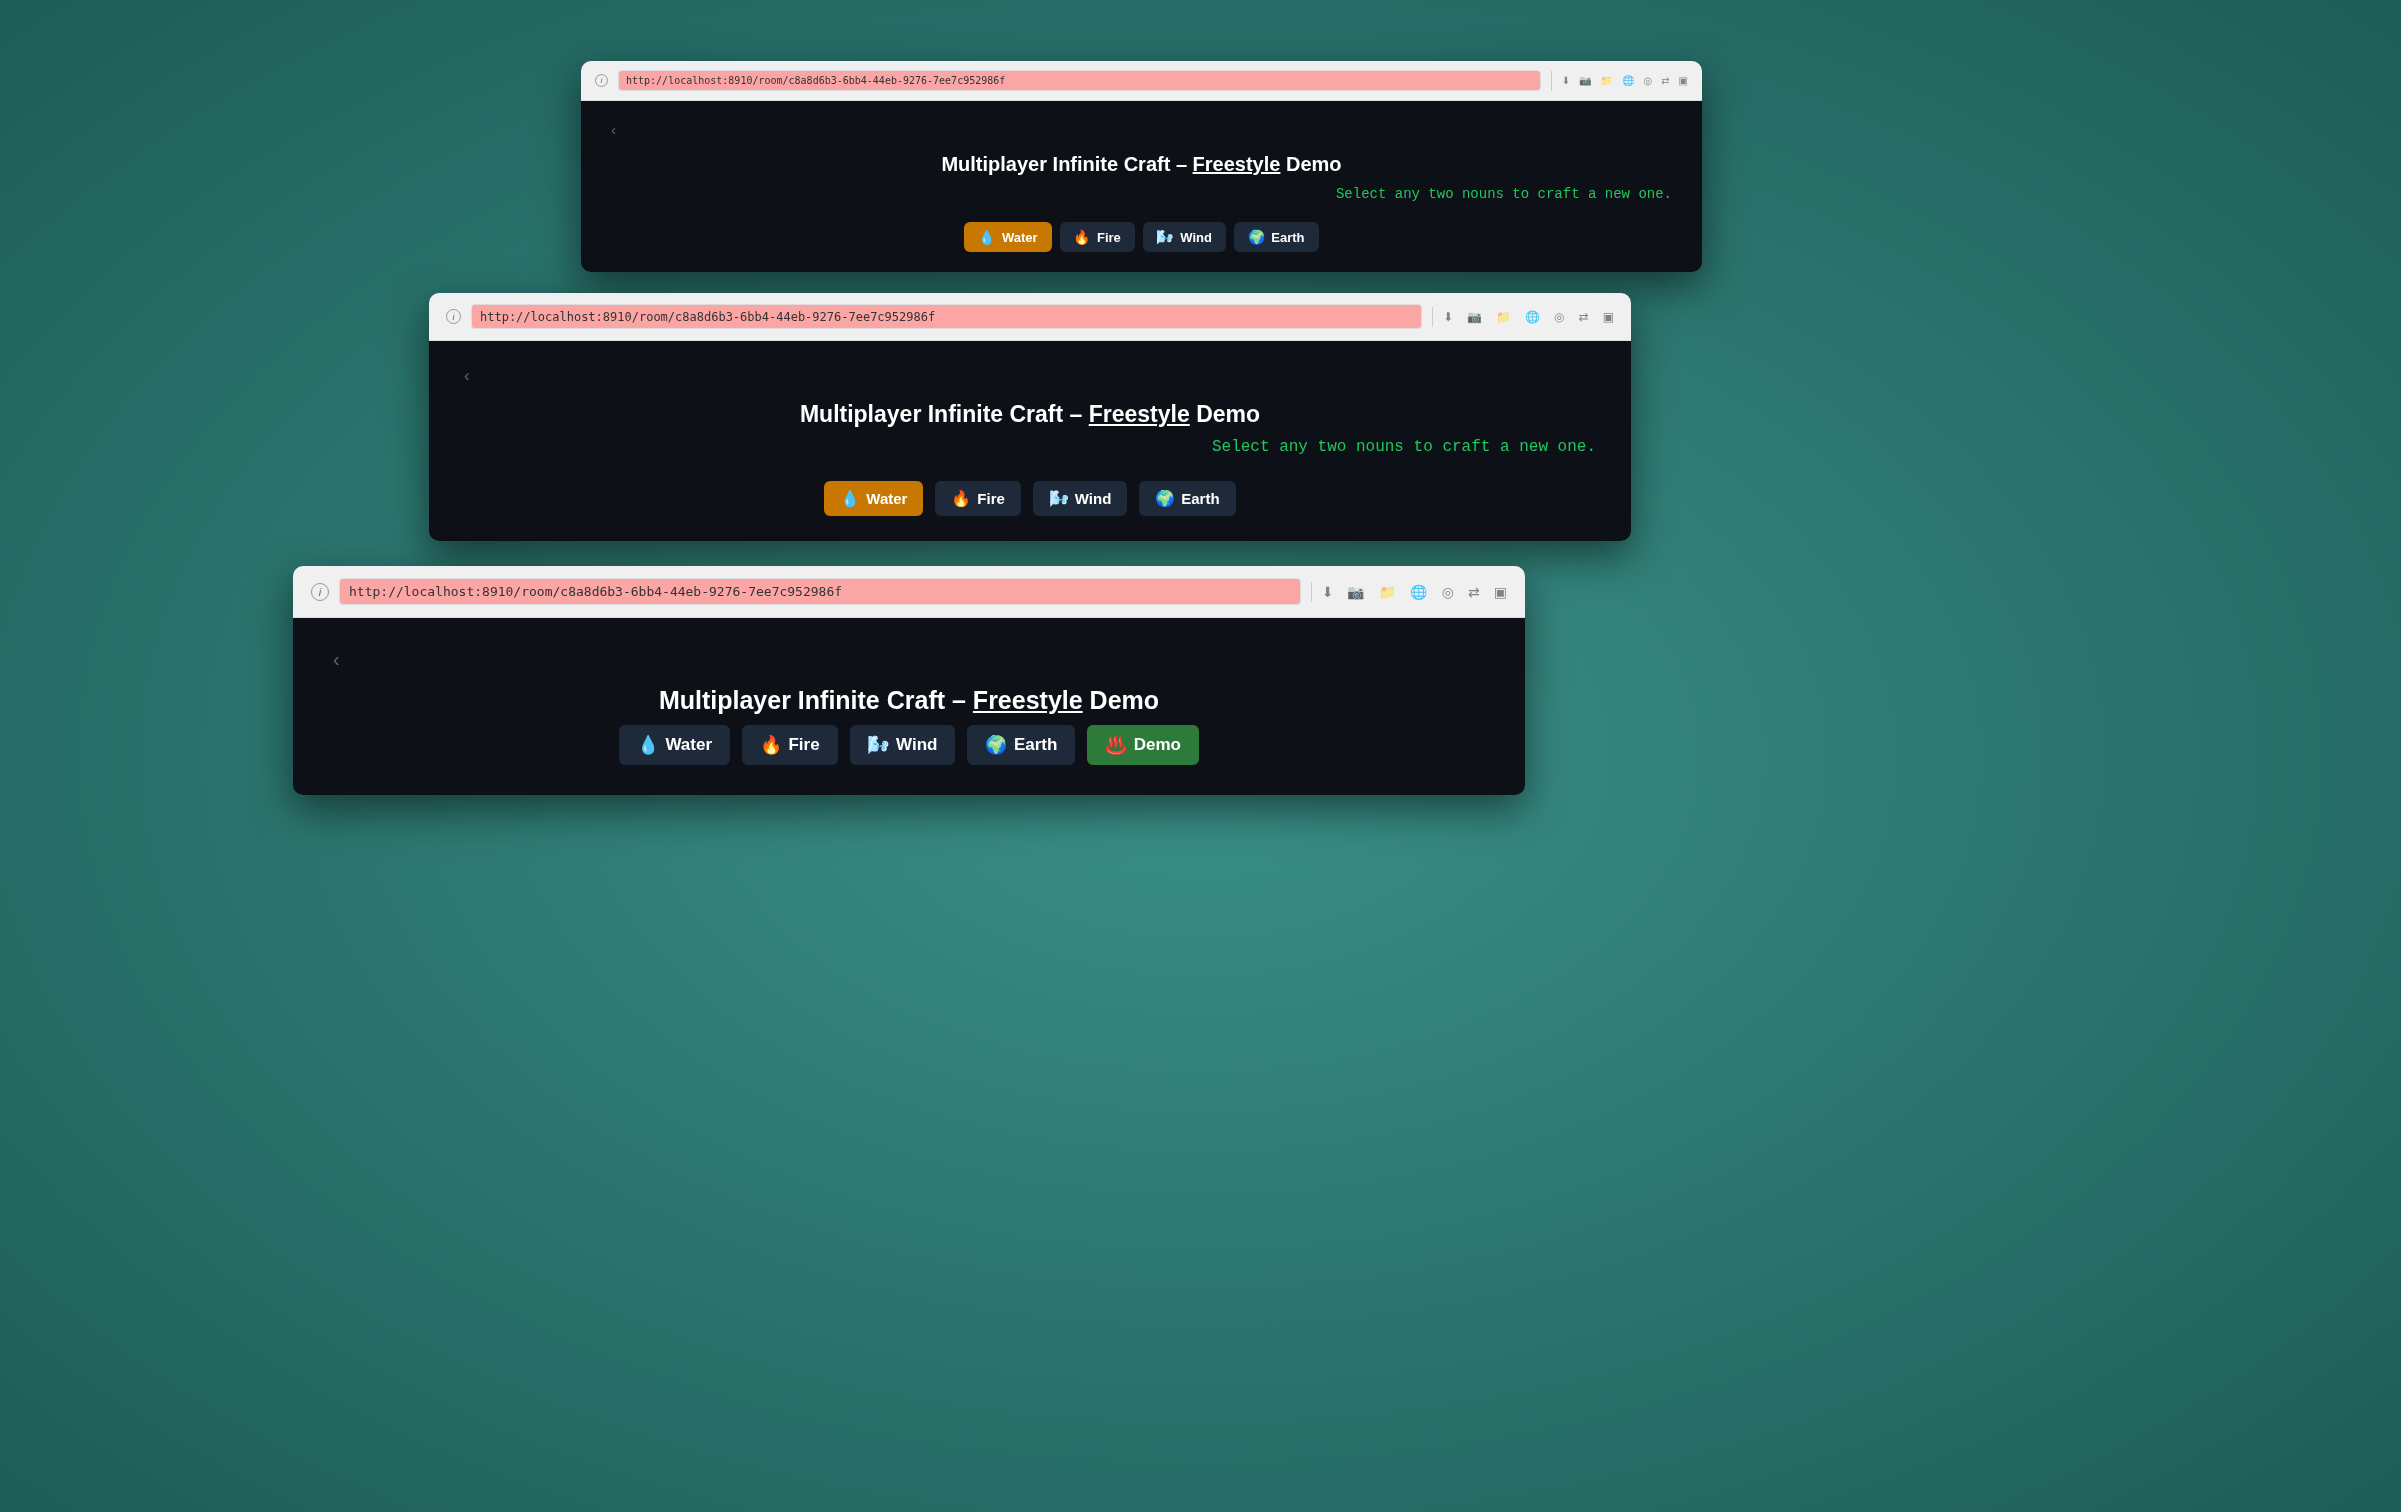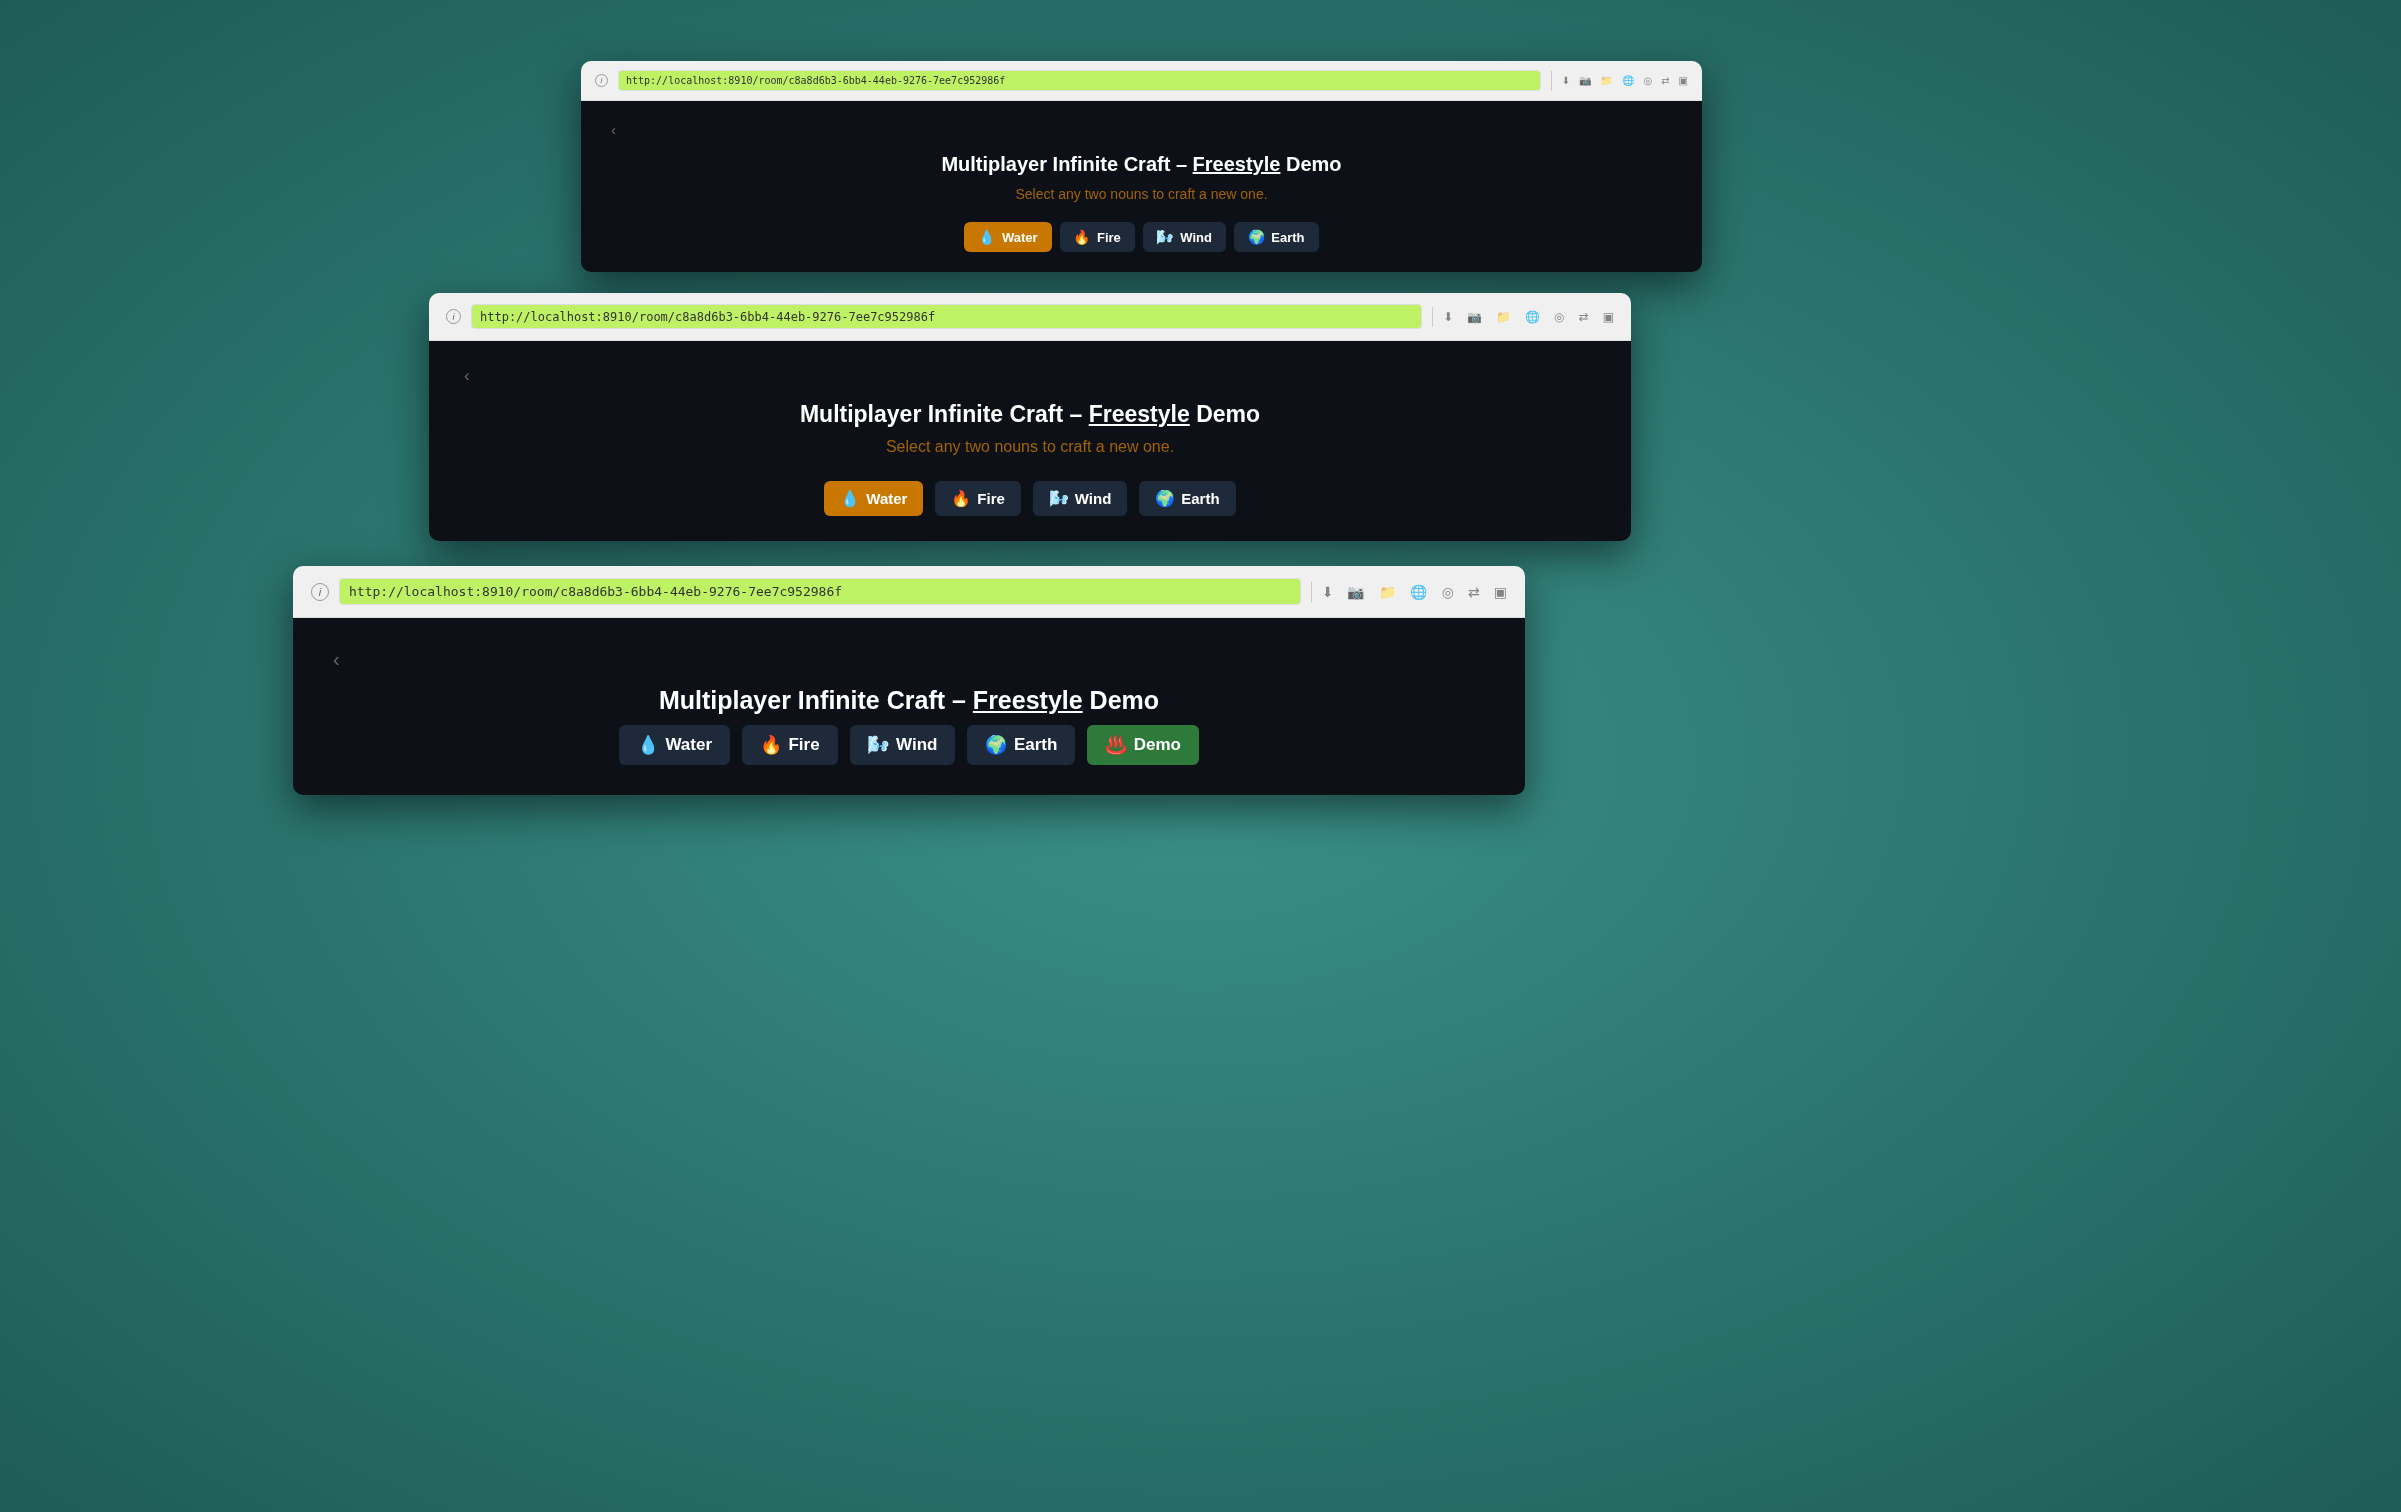--- a/index.html
+++ b/index.html
@@ -71,21 +71,21 @@
       align-items: center;
       justify-content: center;
       font-style: italic;
       font-size: 11px;
       color: #666;
       flex-shrink: 0;
     }
 
     .browser-url {
       flex: 1;
-      background: #bef264;
+      background: #fca5a5;
       border: 0.5px solid #ddd;
       border-radius: 4px;
       padding: 5px 10px;
       font-size: 13px;
       color: #333;
       font-family: monospace;
     }
 
     .browser-icons {
       display: flex;
@@ -125,24 +125,25 @@
       font-size: 26px;
       font-weight: 700;
       margin-bottom: 10px;
     }
 
     .app-title u {
       text-decoration: underline;
     }
 
     .app-subtitle {
-      text-align: center;
-      color: #a16207;
+      text-align: right;
+      color: #22c55e;
       font-size: 18px;
       margin-bottom: 30px;
+      font-family: Liberation Mono, monospace;
     }
 
     .room-id {
       text-align: center;
       color: #8892a4;
       font-size: 17px;
       margin-bottom: 30px;
       display: flex;
       align-items: center;
       justify-content: center;

